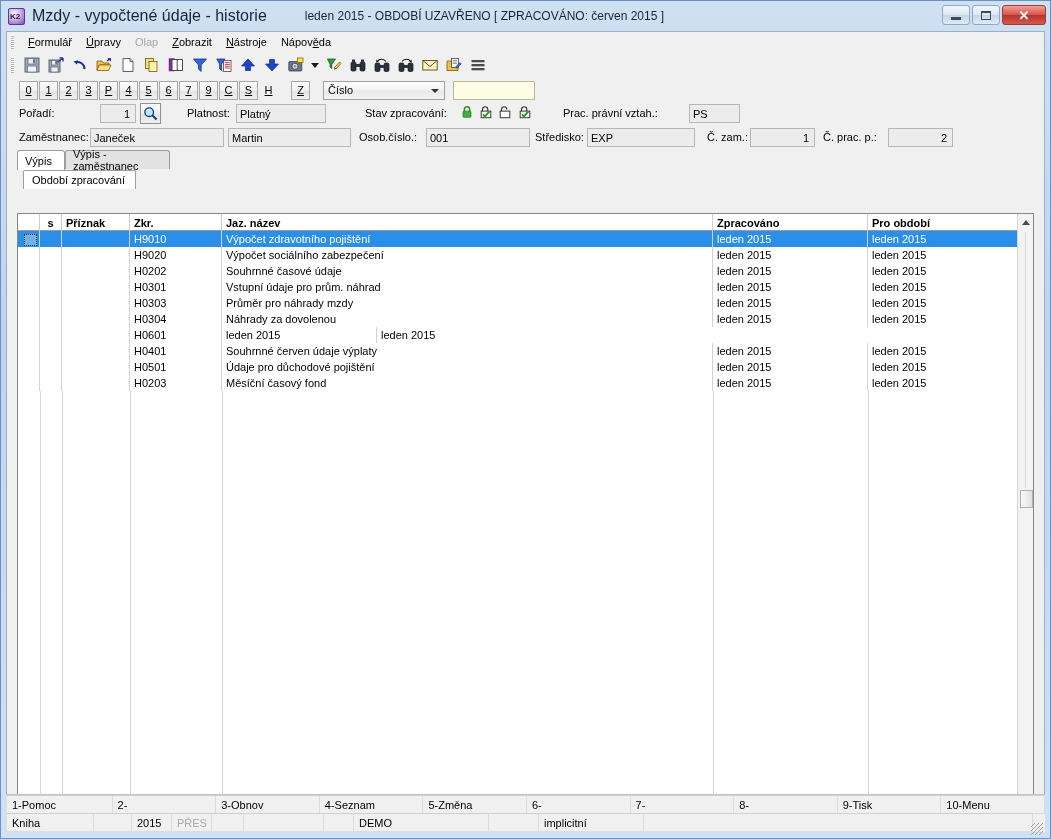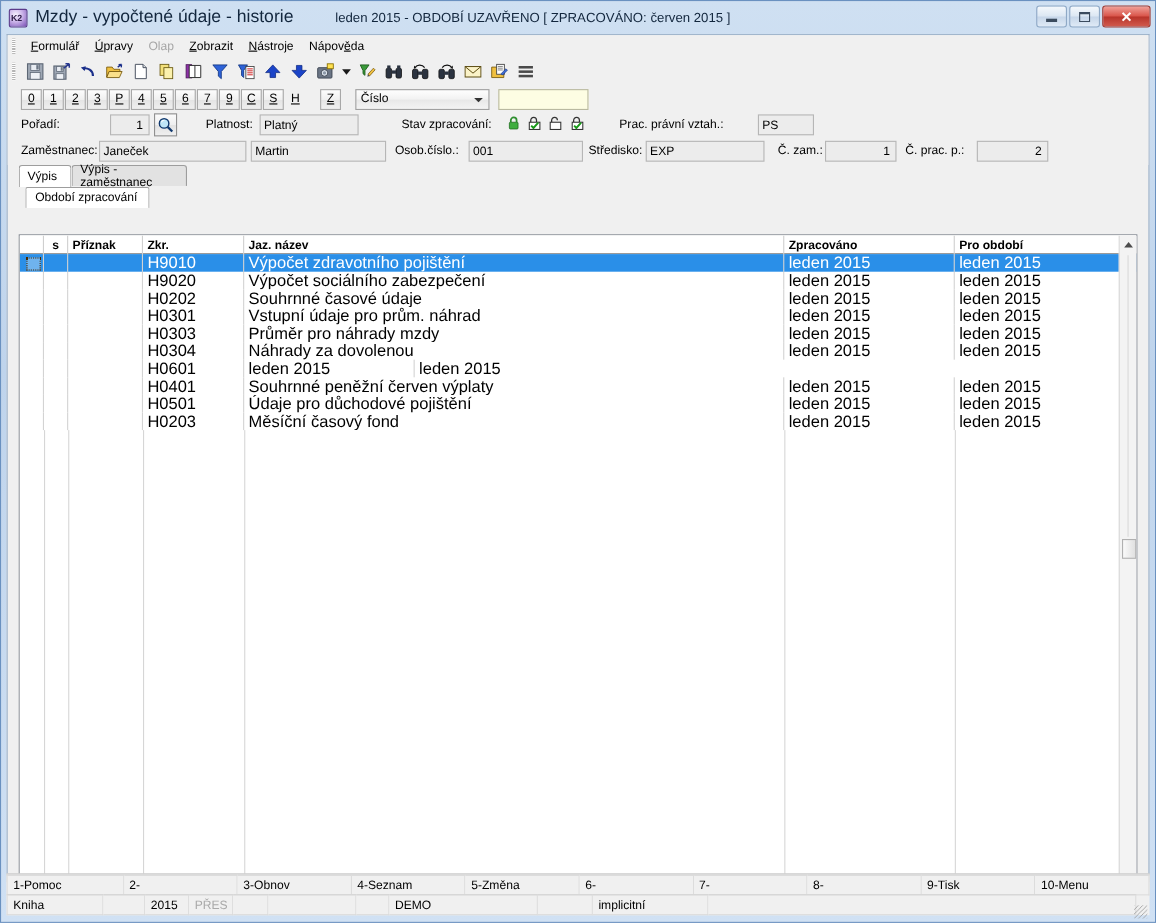--- a/index.html
+++ b/index.html
@@ -212,21 +212,21 @@
     display: flex; height: 17px;
     background: #fff;
     border-bottom: 1px solid #9a9a9a;
     font-weight: bold; font-size: 11px; color: #000;
   }
   #gridhdr .hc {
     height: 17px; display: flex; align-items: center;
     padding-left: 4px; overflow: hidden; white-space: nowrap;
     border-right: 1px solid #cfcfcf;
   }
-  .grow { display: flex; height: 16px; font-size: 15px; color: #000; }
+  .grow { display: flex; height: 16px; font-size: 11px; color: #000; }
   .grow.sel { background: #2a8fe8; color: #fff; }
   .gc { height: 16px; display: flex; align-items: center; padding-left: 4px; overflow: hidden; white-space: nowrap; }
   .gc.vline { border-right: 1px solid #d3d3d3; }
   .focusbox {
     width: 13px; height: 12px;
     border: 1px dotted #4a2a00;
     background: #6fb3ee;
     margin: 1px 0 0 2px;
   }
 
@@ -683,21 +683,21 @@
               <div class="gc vline" style="width: 68px;"></div>
               <div class="gc vline" style="width: 92px;">H0601</div>
               <div class="gc vline" style="width: 155px;">leden 2015</div>
               <div class="gc" style="width: 151px;">leden 2015</div>
             </div>
             <div class="grow">
               <div class="gc vline" style="width: 22px;"></div>
               <div class="gc vline" style="width: 22px;"></div>
               <div class="gc vline" style="width: 68px;"></div>
               <div class="gc vline" style="width: 92px;">H0401</div>
-              <div class="gc vline" style="width: 491px;">Souhrnné peněžní červen výplaty</div>
+              <div class="gc vline" style="width: 491px;">Souhrnné červen údaje výplaty</div>
               <div class="gc vline" style="width: 155px;">leden 2015</div>
               <div class="gc" style="width: 151px;">leden 2015</div>
             </div>
             <div class="grow">
               <div class="gc vline" style="width: 22px;"></div>
               <div class="gc vline" style="width: 22px;"></div>
               <div class="gc vline" style="width: 68px;"></div>
               <div class="gc vline" style="width: 92px;">H0501</div>
               <div class="gc vline" style="width: 491px;">Údaje pro důchodové pojištění</div>
               <div class="gc vline" style="width: 155px;">leden 2015</div>

